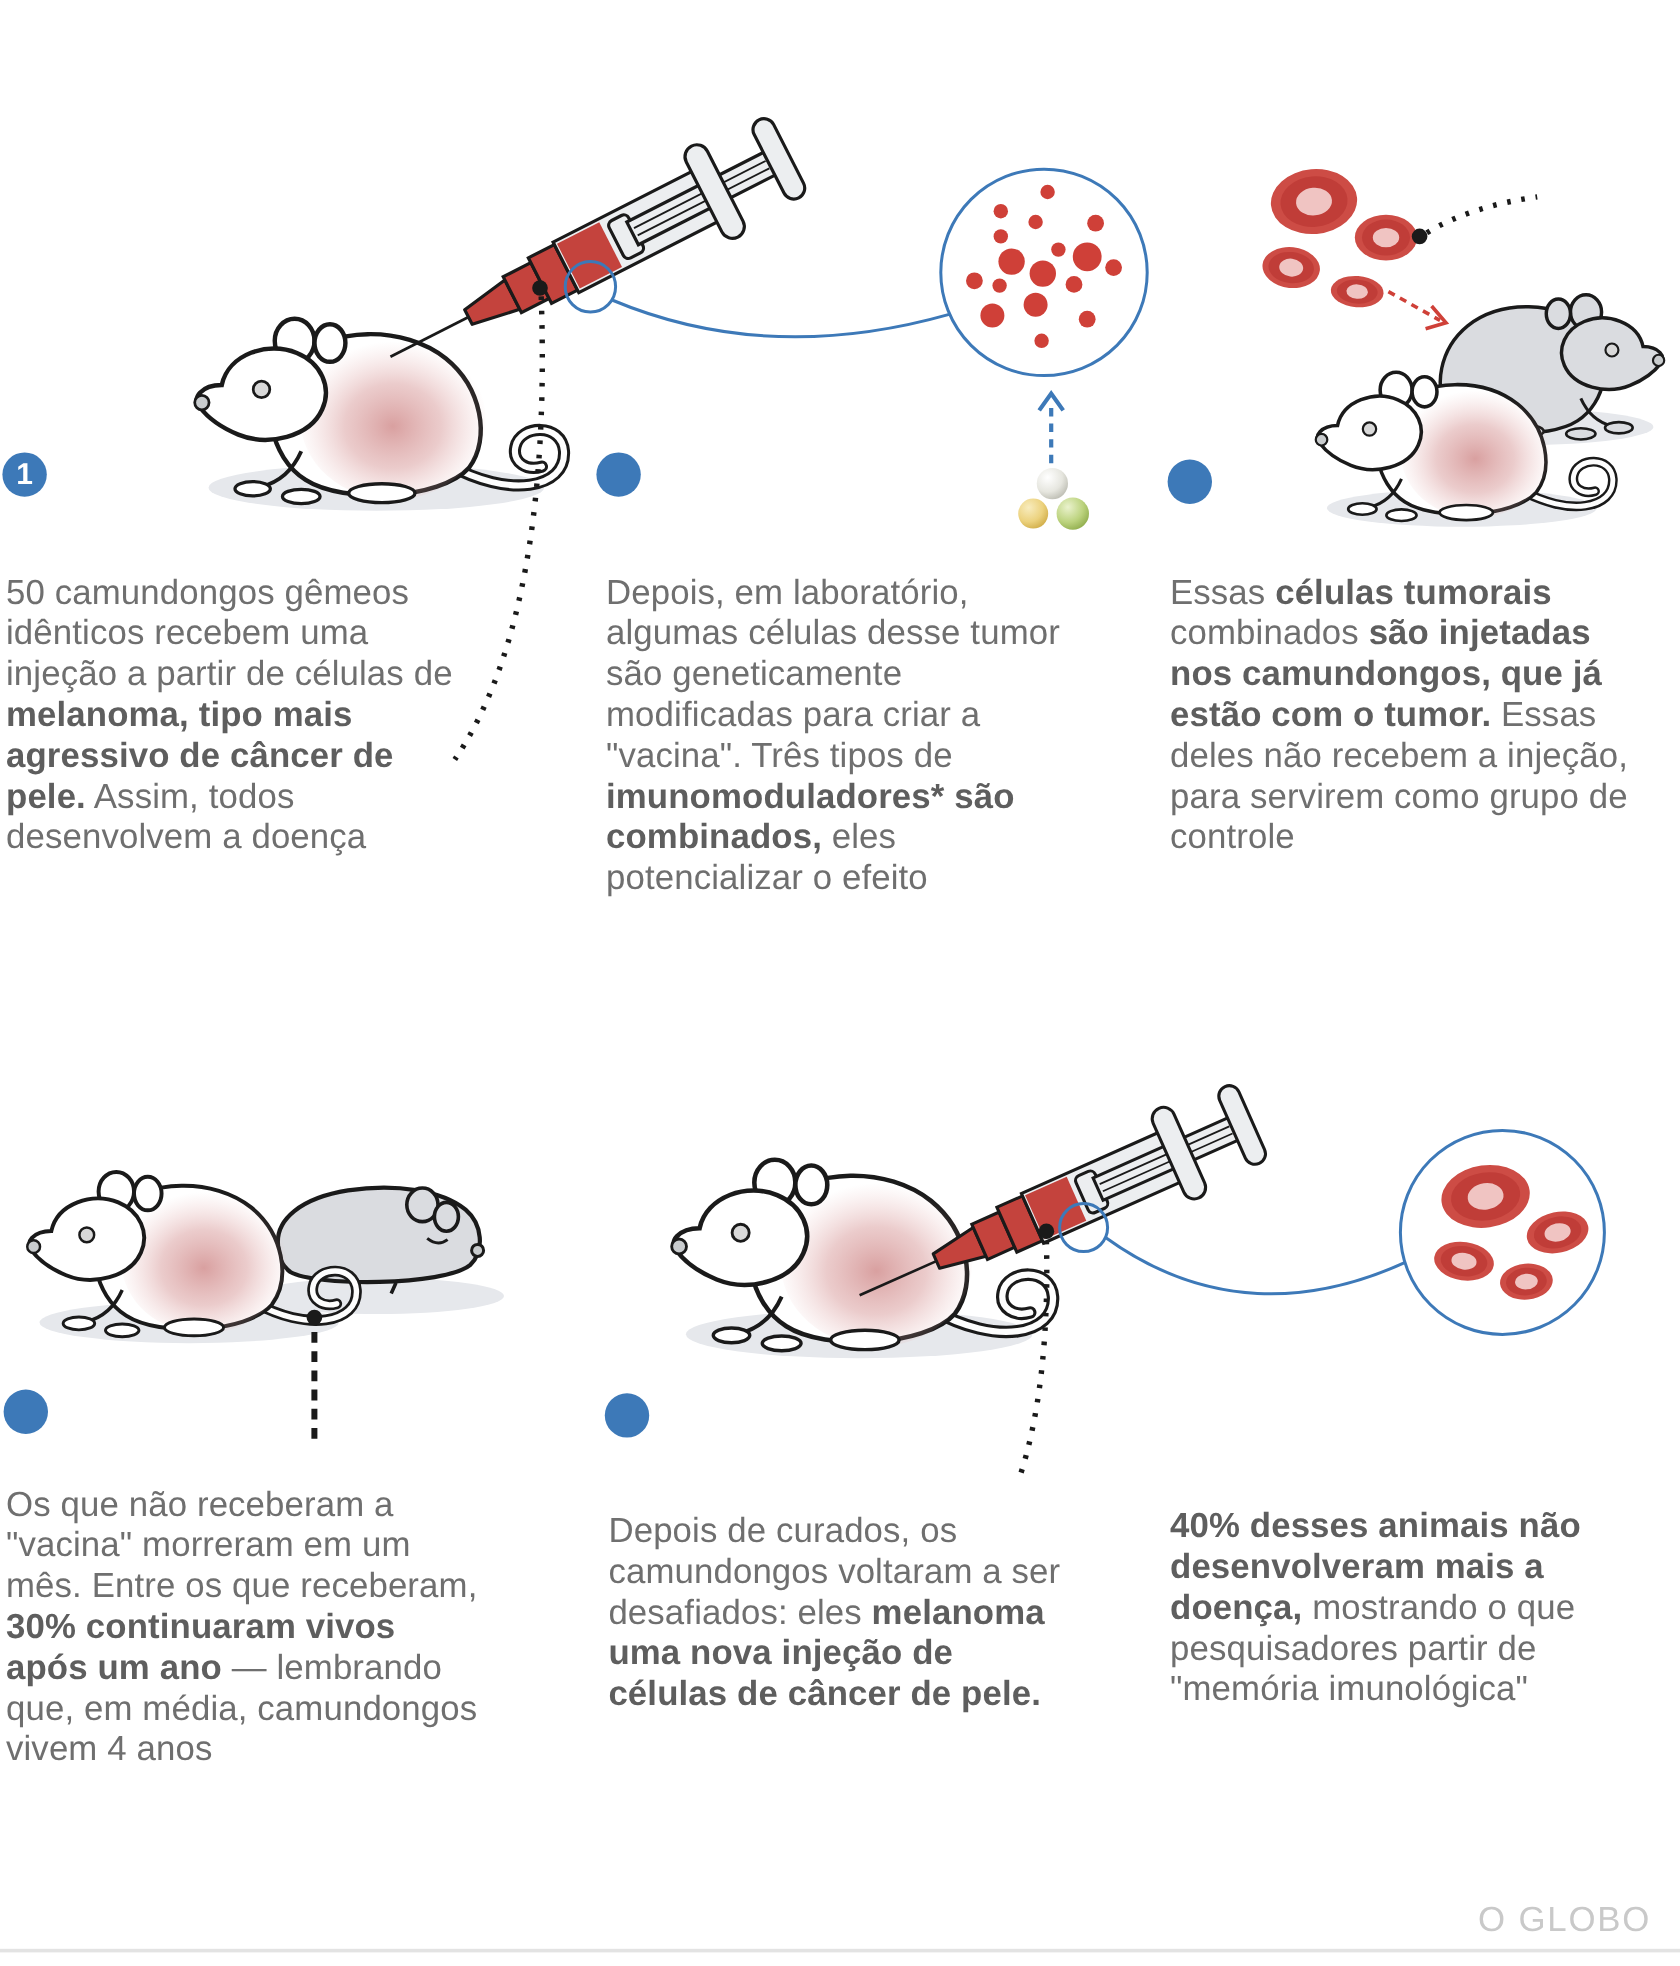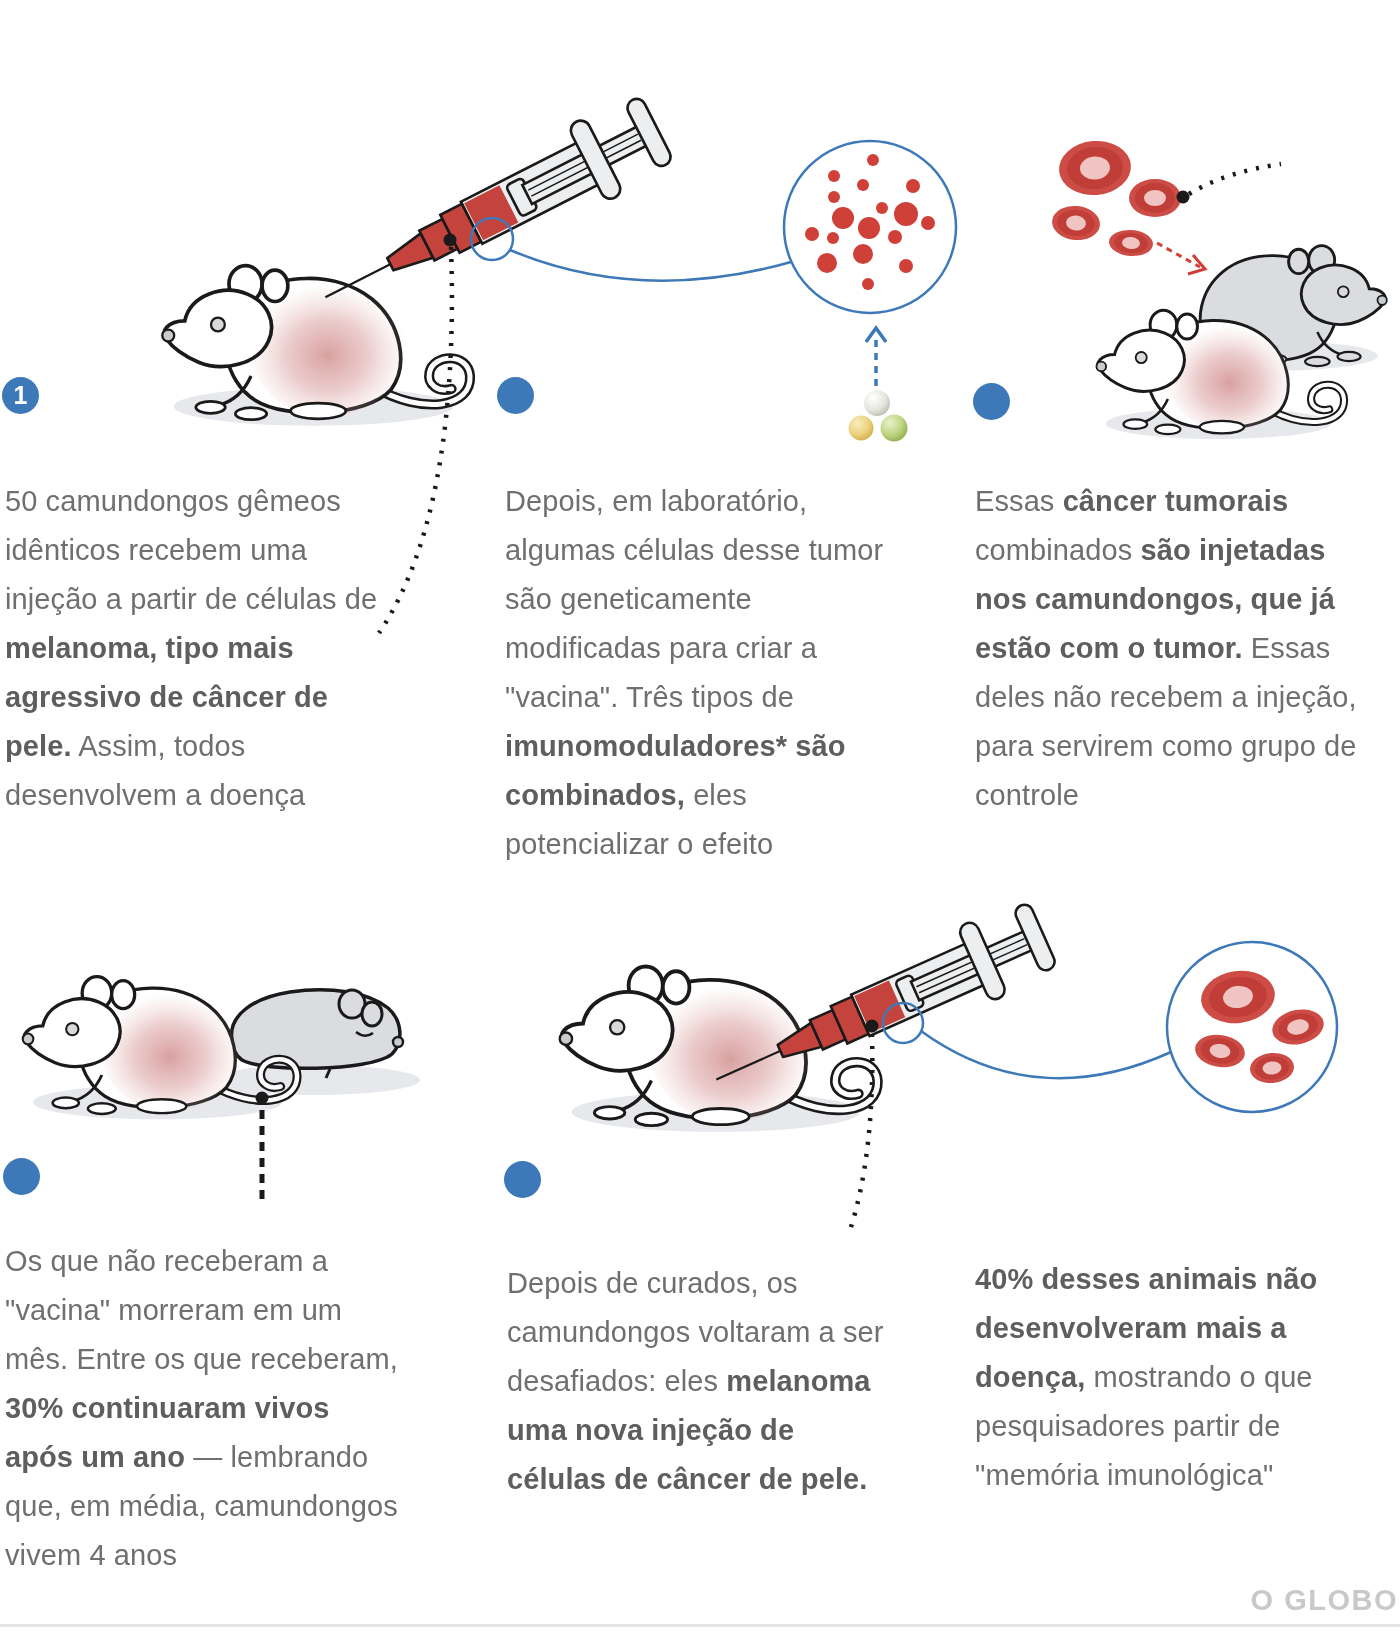--- a/index.html
+++ b/index.html
@@ -7,26 +7,26 @@
     width:1400px;height:1638px;position:relative;background:#ffffff;
     font-family:"Liberation Sans", sans-serif;overflow:hidden;
   }
   .art{position:absolute;left:0;top:0;width:1400px;height:1638px}
   .bullet{
     position:absolute;width:37px;height:37px;border-radius:50%;
     background:#3d79b8;color:#ffffff;font-weight:700;font-size:25px;
     display:flex;align-items:center;justify-content:center;line-height:1;
   }
   .para{
-    position:absolute;font-size:29px;line-height:49px;color:#6f6f6f;
+    position:absolute;font-size:29px;line-height:34px;color:#6f6f6f;
     letter-spacing:0.1px;
   }
   .para .b{font-weight:700;color:#5e5e5e}
   .brand{
-    position:absolute;right:2px;top:1584px;font-size:29px;font-weight:700;
+    position:absolute;right:24px;top:1584px;font-size:29px;font-weight:400;
     color:#c9c9c9;letter-spacing:1.5px;
   }
   .rule{position:absolute;left:0;top:1624px;width:1400px;height:3px;background:#e3e3e3}
 </style>
 </head>
 <body>
 
 <svg class="art" viewBox="0 0 1400 1638" aria-hidden="true">
   <defs>
     <radialGradient id="gTumor" cx="0.5" cy="0.55" r="0.52">
@@ -219,21 +219,21 @@
     <span></span>
   </div>
 <div class="bullet" style="left:504px;top:1161px">
     <span></span>
   </div>
 
 <p class="para" style="left:5px;top:448px;width:392px"><span>50 camundongos gêmeos idênticos recebem uma injeção a partir de células de </span><span class="b">melanoma, tipo mais agressivo de câncer de pele.</span><span> Assim, todos desenvolvem a doença</span></p>
 
 <p class="para" style="left:505px;top:448px;width:392px"><span>Depois, em laboratório, algumas células desse tumor são geneticamente modificadas para criar a "vacina". Três tipos de </span><span class="b">imunomoduladores* são combinados,</span><span> eles potencializar o efeito</span></p>
 
-<p class="para" style="left:975px;top:448px;width:402px"><span>Essas </span><span class="b">câncer tumorais</span><span> combinados </span><span class="b">são injetadas nos camundongos, que já estão com o tumor.</span><span> Essas deles não recebem a injeção, para servirem como grupo de controle</span></p>
+<p class="para" style="left:975px;top:448px;width:402px"><span>Essas </span><span class="b">células tumorais</span><span> combinados </span><span class="b">são injetadas nos camundongos, que já estão com o tumor.</span><span> Essas deles não recebem a injeção, para servirem como grupo de controle</span></p>
 
 <p class="para" style="left:5px;top:1208px;width:400px"><span>Os que não receberam a "vacina" morreram em um mês. Entre os que receberam, </span><span class="b">30% continuaram vivos após um ano</span><span> — lembrando que, em média, camundongos vivem 4 anos</span></p>
 
 <p class="para" style="left:507px;top:1230px;width:392px"><span>Depois de curados, os camundongos voltaram a ser desafiados: eles </span><span class="b">melanoma uma nova injeção de células de câncer de pele.</span><span></span></p>
 
 <p class="para" style="left:975px;top:1226px;width:402px"><span class="b">40% desses animais não desenvolveram mais a doença,</span><span> mostrando o que pesquisadores partir de "memória imunológica"</span></p>
 
 <div class="brand">O GLOBO</div>
 <div class="rule"></div>
 

